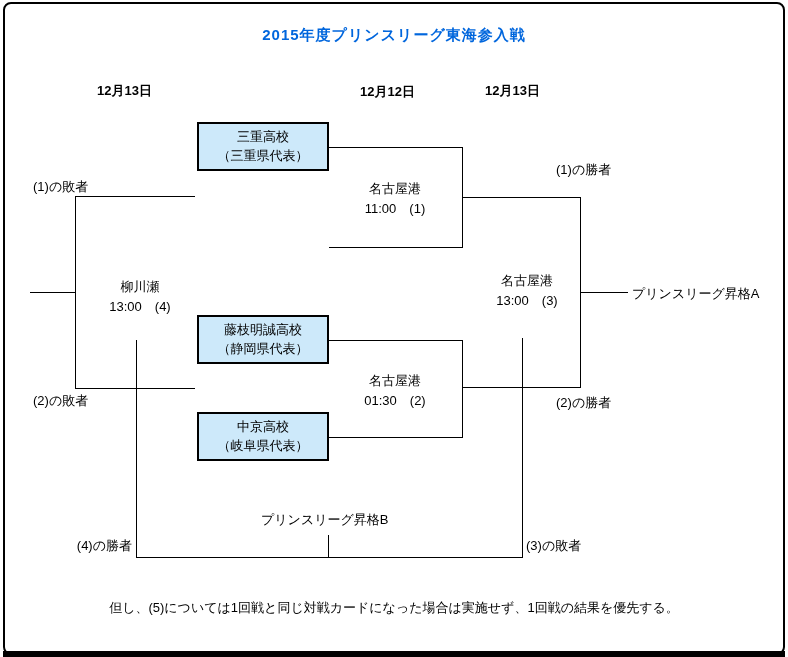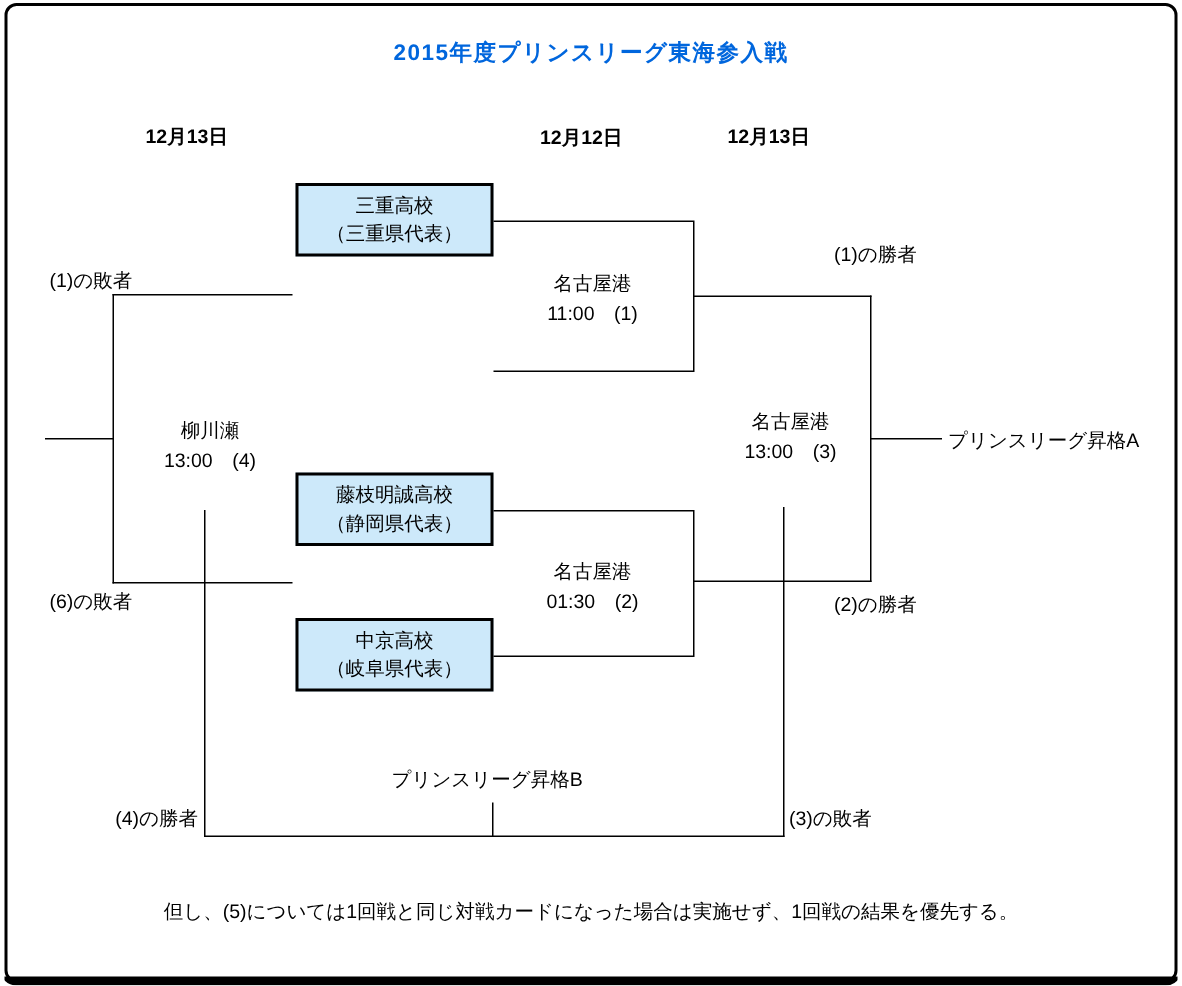--- a/index.html
+++ b/index.html
@@ -1,19 +1,19 @@
 <!DOCTYPE html>
 <html><head>
 <meta charset="utf-8">
 <style>
   html,body{margin:0;padding:0;background:#fff;}
   .stage{
     position:relative;width:788px;height:657px;background:#ffffff;
     font-family:"Liberation Sans","DejaVu Sans",sans-serif;
-    font-size:13px;color:#000;overflow:hidden;border-radius:11px;
+    font-size:13px;color:#000;overflow:hidden;
   }
   .frame{
     position:absolute;left:3px;top:2px;right:3px;bottom:2px;
     border:2px solid #000;border-radius:8px;
   }
   .bottombar{position:absolute;left:3px;top:651px;right:3px;height:6px;background:#000;}
   .title{
     position:absolute;left:0;right:0;top:26px;text-align:center;
     font-size:15px;font-weight:bold;letter-spacing:1px;
   }
@@ -94,21 +94,21 @@
   <div class="match" style="left:477px;top:271px">
     <div>名古屋港</div>
     <div>13:00　(3)</div>
   </div>
   <div class="match" style="left:90px;top:277px">
     <div>柳川瀬</div>
     <div>13:00　(4)</div>
   </div>
 
   <div class="lbl" style="left:33px;top:178px">(1)の敗者</div>
-  <div class="lbl" style="left:33px;top:392px">(6)の敗者</div>
+  <div class="lbl" style="left:33px;top:392px">(2)の敗者</div>
   <div class="lbl" style="left:556px;top:161px">(1)の勝者</div>
   <div class="lbl" style="left:556px;top:394px">(2)の勝者</div>
   <div class="lbl r" style="left:60px;top:537px;width:72px">(4)の勝者</div>
   <div class="lbl" style="left:526px;top:537px">(3)の敗者</div>
 
   <div class="lbl" style="left:632px;top:285px">プリンスリーグ昇格A</div>
   <div class="lbl" style="left:261px;top:511px">プリンスリーグ昇格B</div>
 
   <div class="note">但し、(5)については1回戦と同じ対戦カードになった場合は実施せず、1回戦の結果を優先する。</div>
 

